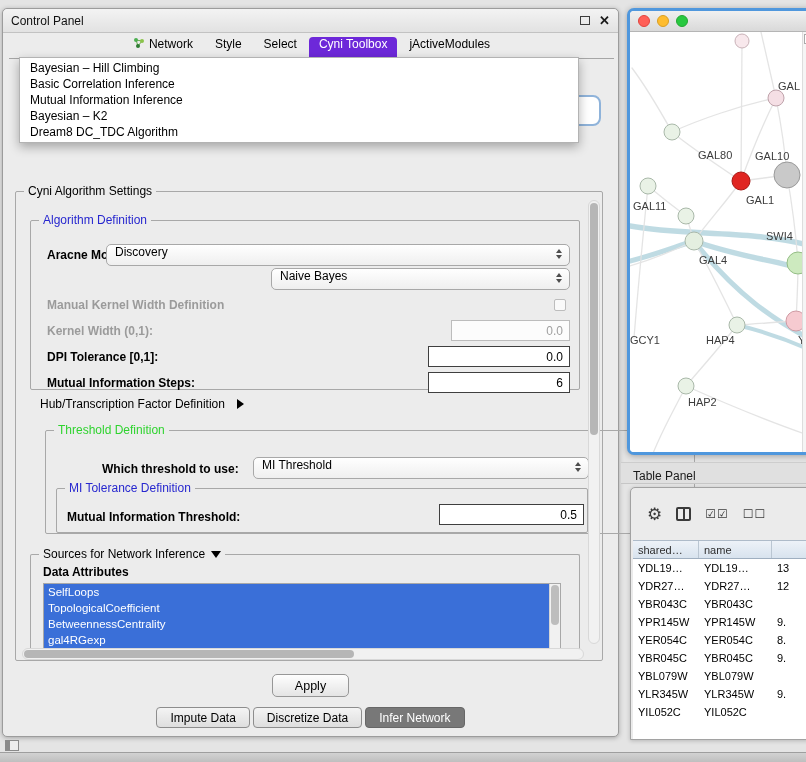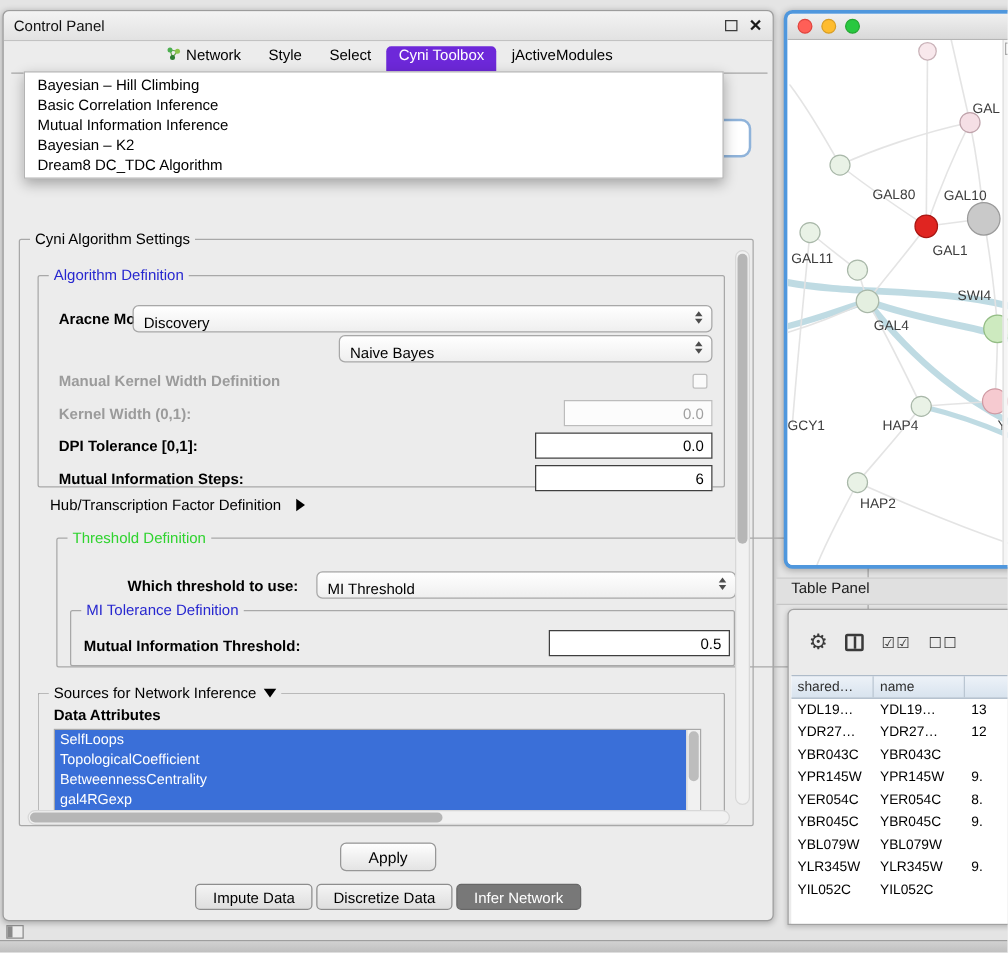--- a/index.html
+++ b/index.html
@@ -29,21 +29,21 @@
   .legend.blue{color:#2727cf}
   .legend.green{color:#2fd32f}
   #settingsGroup{left:12px;top:182px;width:588px;height:470px}
   #algDefGroup{left:14px;top:28px;width:550px;height:170px}
   #threshGroup{left:29px;top:238px;width:650px;height:104px}
   #miGroup{left:10px;top:57px;width:532px;height:45px}
   #sourcesGroup{left:14px;top:362px;width:550px;height:100px;border-bottom:none}
 
   .lbl{position:absolute;font-size:12px;font-weight:bold;color:#000;white-space:nowrap}
   .lbl.dis{color:#9b9b9b}
-  .combo{position:absolute;height:22px;background:linear-gradient(#fff,#efefef);border:1px solid #a8a8a8;border-radius:5px;font-size:12px;display:flex;align-items:flex-end;padding:0 24px 0 8px;color:#000}
+  .combo{position:absolute;height:22px;background:linear-gradient(#fff,#efefef);border:1px solid #a8a8a8;border-radius:5px;font-size:12px;display:flex;align-items:flex-start;padding:0 24px 0 8px;color:#000}
   .combo .arrows{position:absolute;right:7px;top:4px;display:flex;flex-direction:column;gap:2px}
   .combo .arrows i{display:block;width:0;height:0;border-left:3.5px solid transparent;border-right:3.5px solid transparent}
   .combo .arrows .up{border-bottom:4px solid #4d4d4d}
   .combo .arrows .dn{border-top:4px solid #4d4d4d}
   .tinput{position:absolute;height:21px;border:1px solid #3f3f3f;background:#fff;font-size:12px;font-family:inherit;text-align:right;padding:0 6px;color:#000}
   .tinput.dis{border-color:#bcbcbc;color:#a0a0a0;background:#fcfcfc}
   .checkbox{position:absolute;width:12px;height:12px;border:1px solid #bdbdbd;background:#fafafa;border-radius:2px}
   .hub-row{position:absolute;left:24px;top:205px;display:flex;align-items:center;gap:12px;font-size:12px;color:#000}
   .tri-right{width:0;height:0;border-top:5px solid transparent;border-bottom:5px solid transparent;border-left:7px solid #000}
   .tri-down{display:inline-block;width:0;height:0;border-left:5px solid transparent;border-right:5px solid transparent;border-top:7px solid #000;margin-left:6px;vertical-align:middle}
@@ -68,21 +68,21 @@
   .tl{width:12px;height:12px;border-radius:50%}
   .tl.red{background:#ff5f57;border:1px solid #e0443e}
   .tl.yellow{background:#febc2e;border:1px solid #d89e24}
   .tl.green{background:#28c840;border:1px solid #24a732}
   .net-canvas{position:relative;height:calc(100% - 21px);background:#fff}
   .net-canvas svg{display:block}
   .nlabel{font-family:"Liberation Sans",sans-serif;font-size:11px;fill:#3c3c3c}
   .net-scroll{position:absolute;right:0;top:0;bottom:0;width:10px;background:#f5f5f5;border-left:1px solid #ddd}
   .net-scroll .box{position:absolute;left:1px;top:2px;width:8px;height:10px;background:#fff;border:1px solid #aaa}
 
-  .panel-label{position:absolute;left:621px;top:462px;width:185px;height:22px;display:flex;align-items:flex-start;padding-left:12px;font-size:12px;color:#1a1a1a;background:#e0e0e0;border-top:1px solid #cdcdcd;border-bottom:1px solid #c6c6c6}
+  .panel-label{position:absolute;left:621px;top:462px;width:185px;height:22px;display:flex;align-items:flex-end;padding-left:12px;font-size:12px;color:#1a1a1a;background:#e0e0e0;border-top:1px solid #cdcdcd;border-bottom:1px solid #c6c6c6}
   #tableWindow{left:630px;top:487px;width:180px;height:253px;background:#ebebeb;border:1px solid #a2a2a2;border-radius:5px 0 0 0;overflow:hidden;position:absolute;box-shadow:0 1px 4px rgba(0,0,0,.2)}
   .table-toolbar{position:absolute;left:0;top:0;width:100%;height:52px;display:flex;align-items:center;gap:14px;padding-left:16px}
   .tool{color:#3a3a3a;font-family:"DejaVu Sans",sans-serif}
   .gear{font-size:17px}
   .cols-icon{width:15px;height:14px;border:2px solid #3a3a3a;border-radius:2px;position:relative}
   .cols-icon::after{content:"";position:absolute;left:4.5px;top:0;bottom:0;width:2px;background:#3a3a3a}
   .checks{font-size:12px;letter-spacing:1px}
   .table{position:absolute;left:2px;top:52px;right:0;bottom:0;background:#fff;display:flex;flex-direction:column;font-size:11px;overflow:hidden}
   .thead{display:flex;height:19px;background:linear-gradient(#edf2f8,#d8e3ee);border-top:1px solid #aebbc9;border-bottom:1px solid #9fafc0;flex:none}
   .th{display:flex;align-items:center;padding:0 5px;border-right:1px solid #bac6d2;color:#2e2e2e;overflow:hidden;white-space:nowrap}

